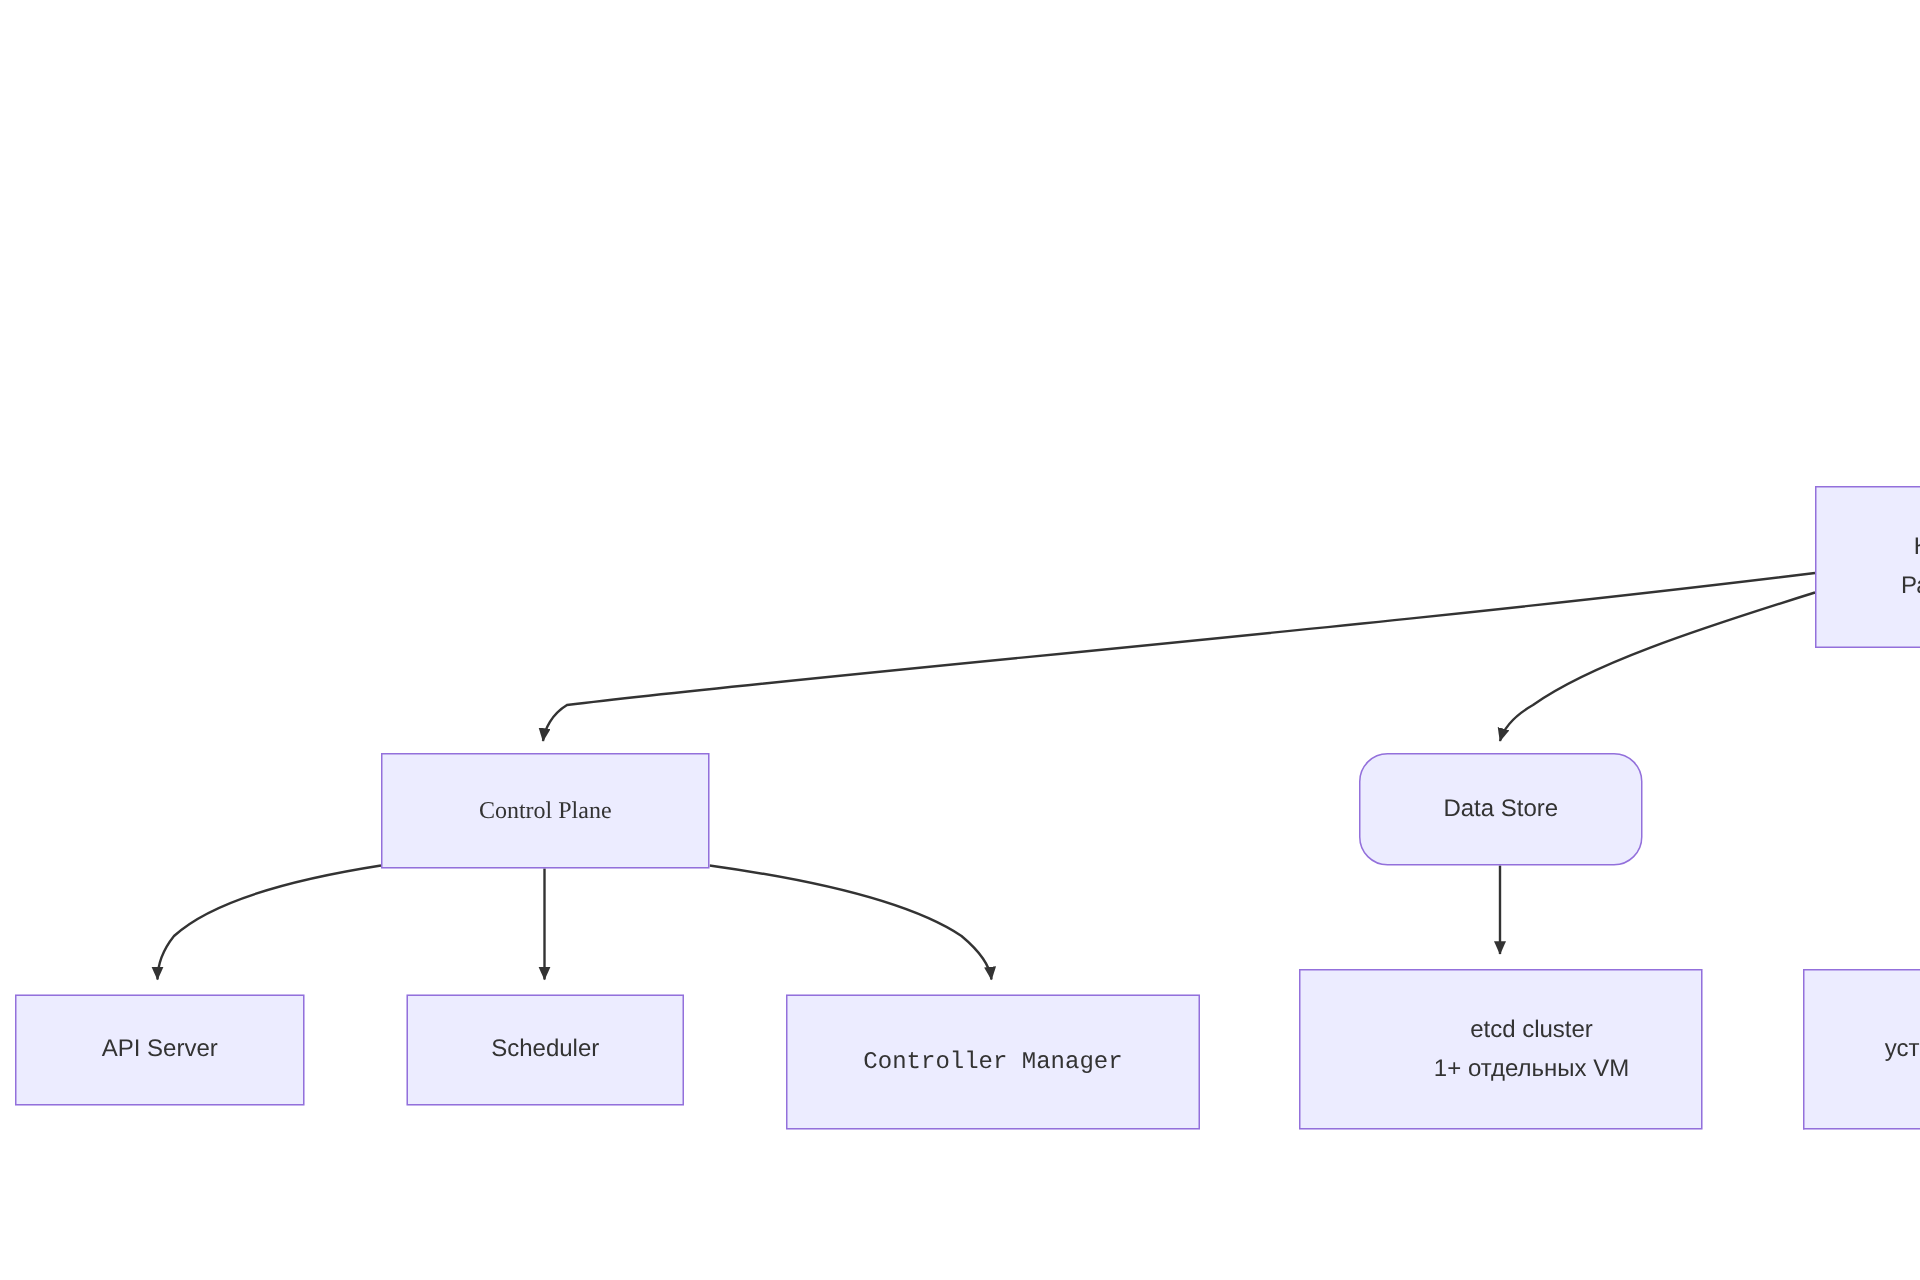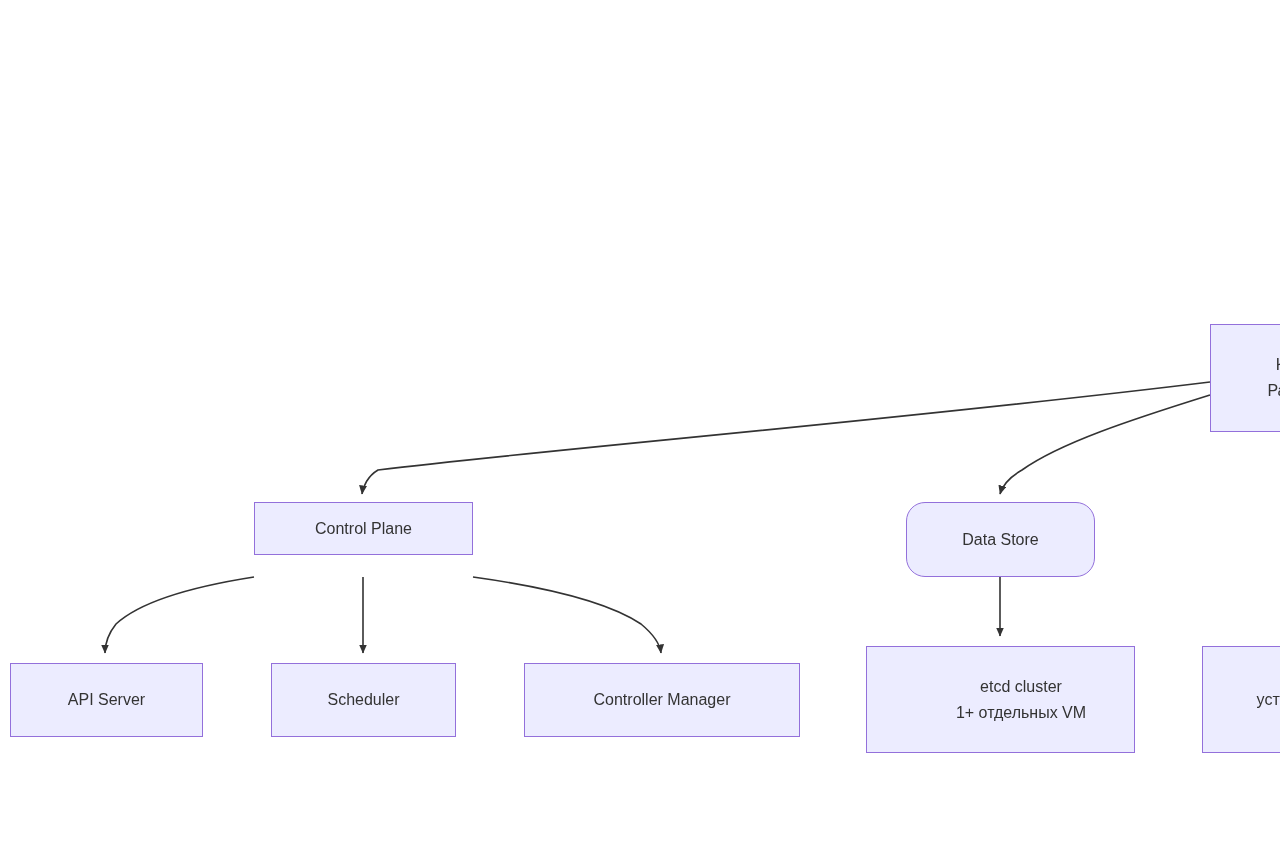--- a/index.html
+++ b/index.html
@@ -72,37 +72,37 @@
     <path d="M473,577 C 545,587 608,602 641,624 C 653,634 660,644 661,653" fill="none" stroke="#333333" stroke-width="1.6" marker-end="url(#arrow)"></path>
 
     <path d="M1000,577 L1000,636" fill="none" stroke="#333333" stroke-width="1.6" marker-end="url(#arrow)"></path>
   </svg>
 
   <div class="node clipped-right" style="left:1210px; top:324px; width:140px; height:108px;">
     <span class="line">К</span>
     <span class="line">Раз</span>
   </div>
 
-  <div class="node" style="left:254px; top:502px; width:219px; height:53px;">
+  <div class="node" style="left:254px; top:502px; width:219px; height:77px;font-family:Liberation Serif, serif;">
     <span class="line">Control Plane</span>
   </div>
 
   <div class="node" style="left:906px; top:502px; width:189px; height:75px;border-radius:19px;">
     <span class="line">Data Store</span>
   </div>
 
   <div class="node" style="left:10px; top:663px; width:193px; height:74px;">
     <span class="line">API Server</span>
   </div>
 
   <div class="node" style="left:271px; top:663px; width:185px; height:74px;">
     <span class="line">Scheduler</span>
   </div>
 
-  <div class="node" style="left:524px; top:663px; width:276px; height:74px;">
+  <div class="node" style="left:524px; top:663px; width:276px; height:90px;font-family:Liberation Mono, monospace;">
     <span class="line">Controller Manager</span>
   </div>
 
   <div class="node" style="left:866px; top:646px; width:269px; height:107px;padding-left:41px;">
     <span class="line">etcd cluster</span>
     <span class="line">1+ отдельных VM</span>
   </div>
 
   <div class="node clipped-right" style="left:1202px; top:646px; width:140px; height:107px;">
     <span class="line">уста</span>

